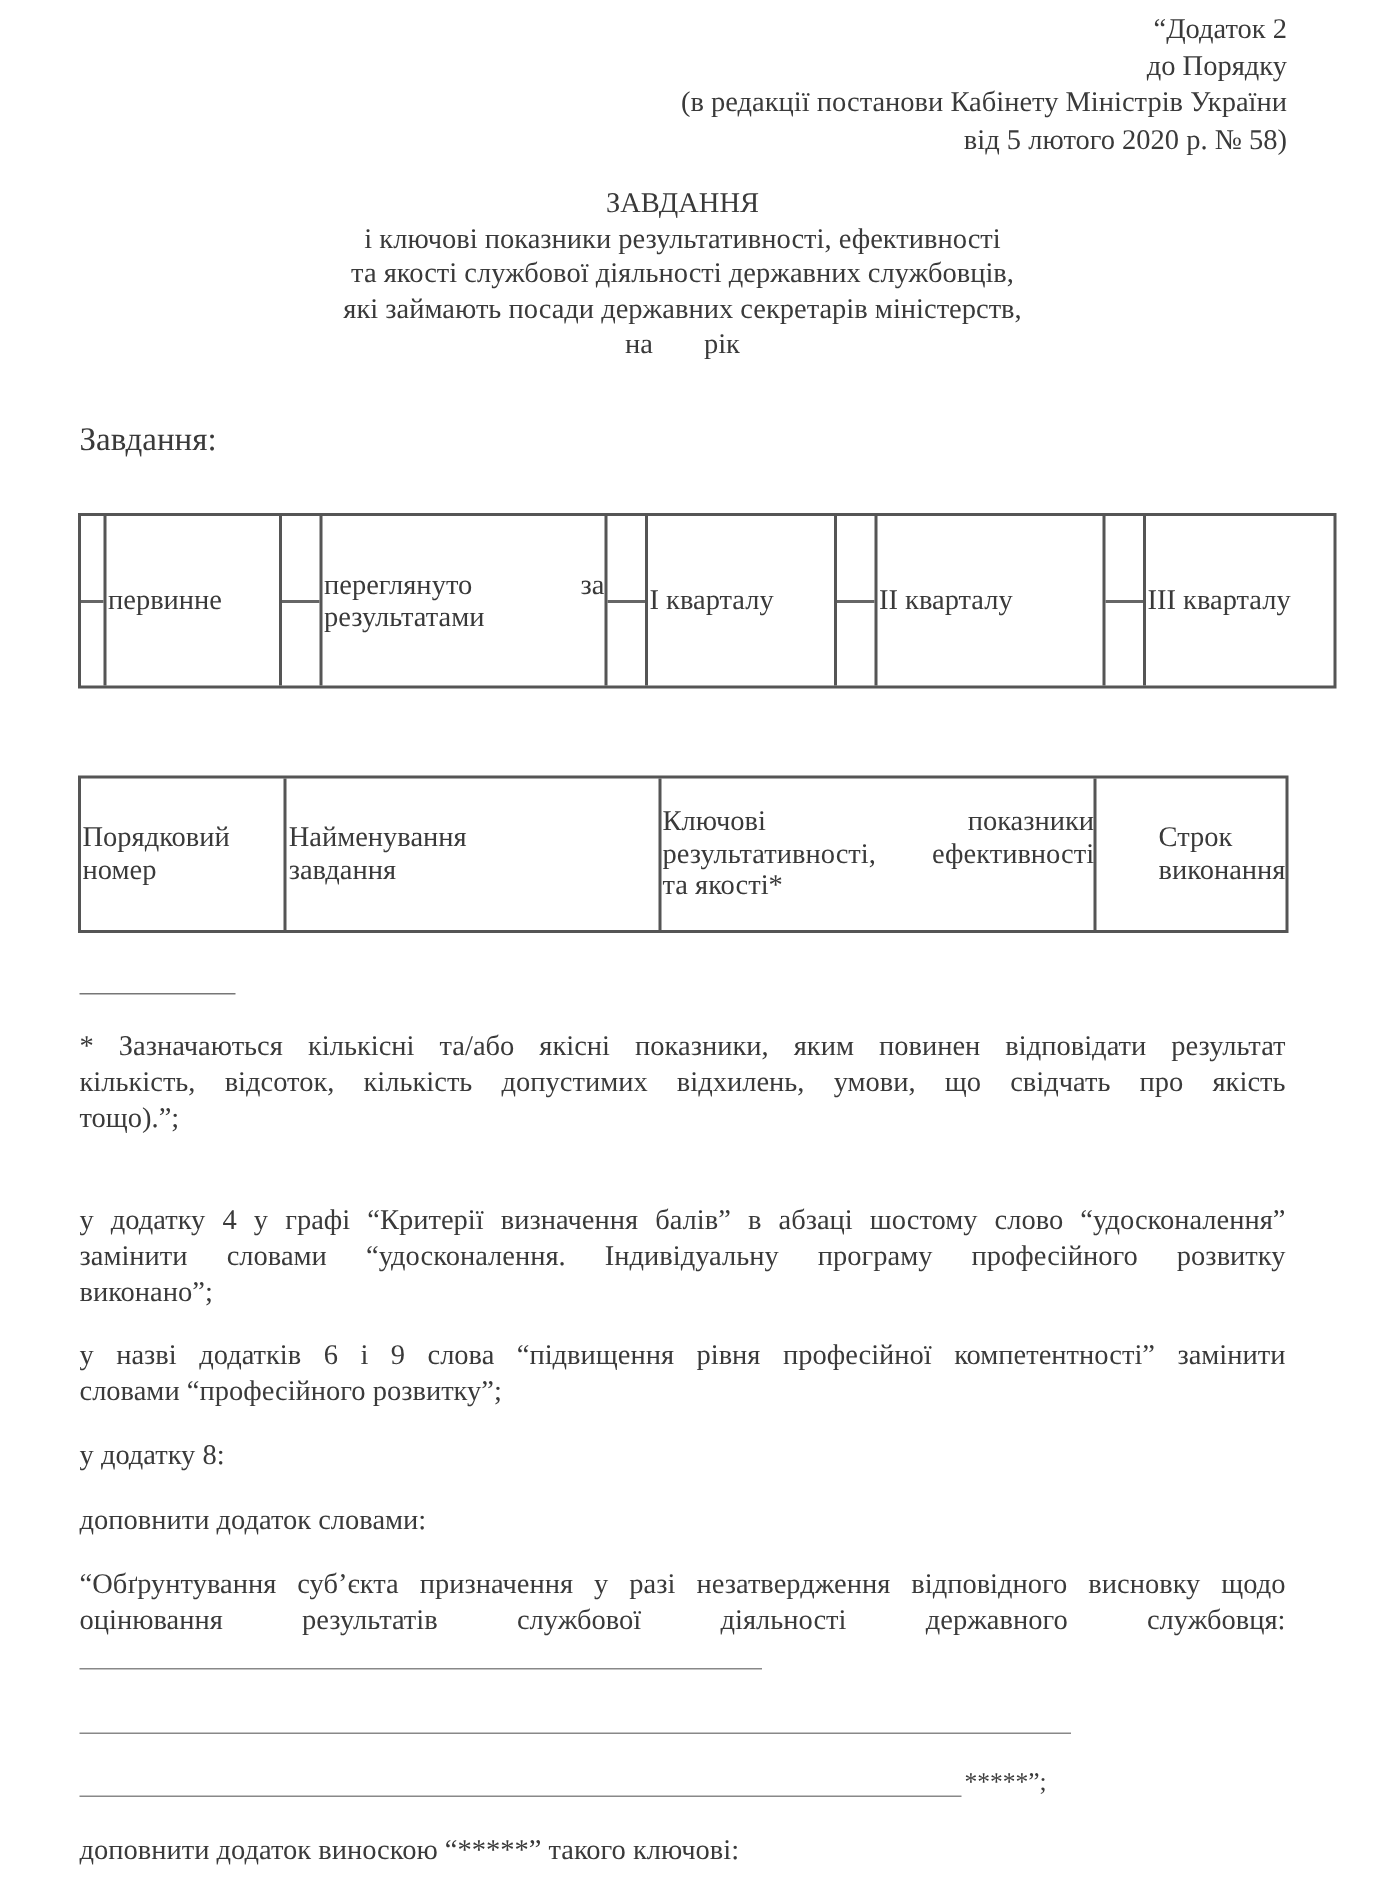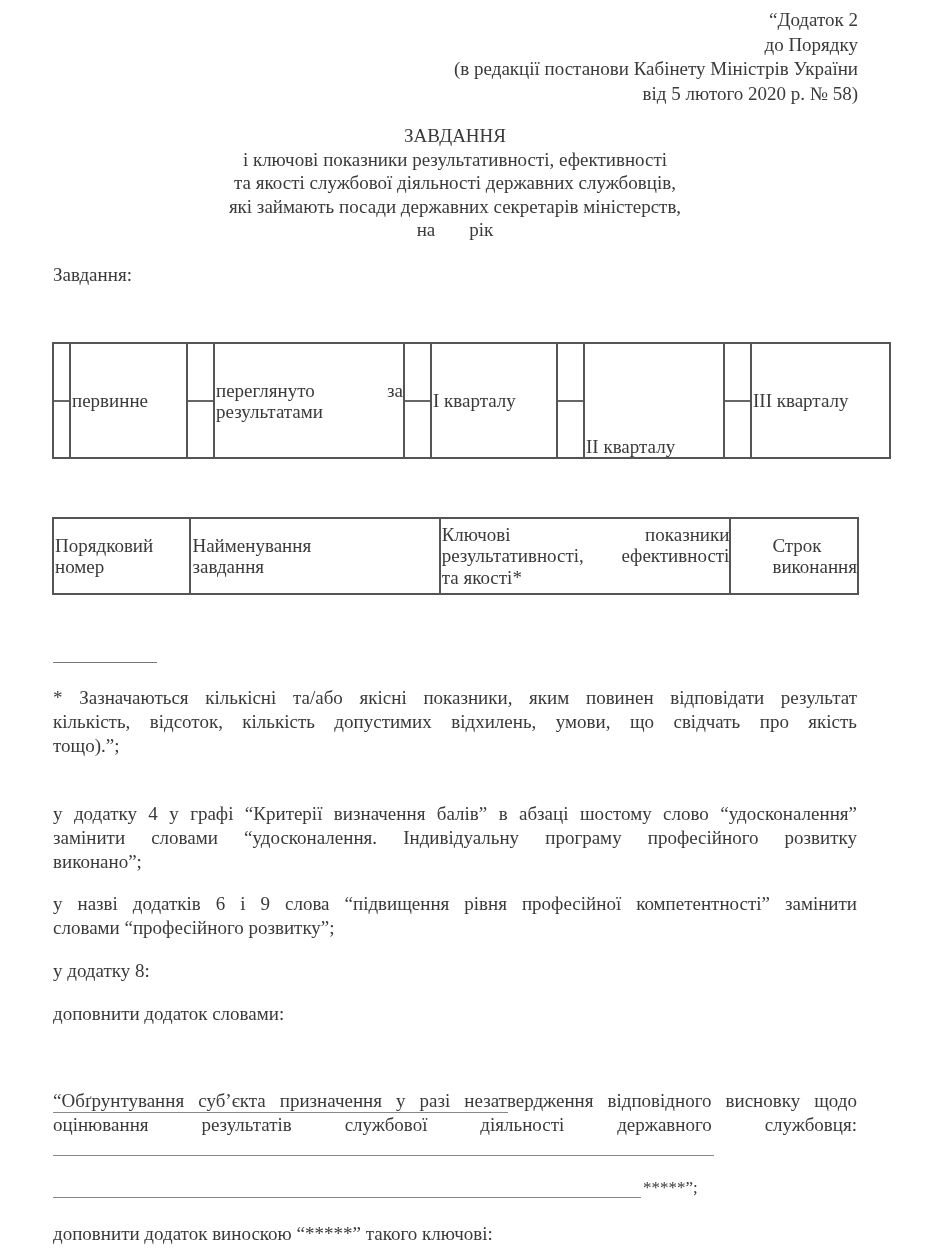--- a/index.html
+++ b/index.html
@@ -11,40 +11,40 @@
     .abs { position: absolute; }
     .right-block {
       position: absolute; right: 71px; top: 8px; text-align: right;
       line-height: 24.5px; font-size: 19px;
     }
     .title-block {
       position: absolute; left: 150px; width: 610px; top: 124px;
       text-align: center; line-height: 23.5px; font-size: 19px;
     }
     .title-block .gap { display: inline-block; width: 34px; }
-    .label { left: 53px; top: 264px; font-size: 19px; font-family: Liberation Serif, serif; }
+    .label { left: 53px; top: 280px; font-size: 22px; font-family: Liberation Serif, serif; }
 
     
     .status-table {
       position: absolute; left: 52px; top: 342px; width: 839px; height: 117px;
       border: 2px solid #555; box-sizing: border-box; display: flex;
     }
     .st-cell { position: relative; height: 100%; box-sizing: border-box; border-right: 2px solid #555; }
     .st-cell:last-child { border-right: none; }
     .st-box { width: 17px; }
     .st-box::after {
       content: ""; position: absolute; left: 0; right: 0; top: 56px; border-top: 2px solid #666;
     }
     .st-text {
       display: flex; align-items: center; padding: 0 0 0 1px; font-size: 19px; line-height: 21px;
     }
 
     
     .task-table {
-      position: absolute; left: 52px; top: 517px; width: 807px; height: 78px;
+      position: absolute; left: 52px; top: 517px; width: 807px; height: 105px;
       border: 2px solid #555; box-sizing: border-box; display: flex;
     }
     .tt-cell {
       height: 100%; box-sizing: border-box; border-right: 2px solid #555;
       display: flex; align-items: center; font-size: 19px; line-height: 21.5px; padding-left: 1px;
     }
     .tt-cell:last-child { border-right: none; margin-left: 40px; }
     .tt-cell .inner { width: 100%; }
 
     .rule-short {
@@ -94,21 +94,21 @@
         <span>за</span>
       </div>
       <div>результатами</div>
     </div>
   </div>
   <div class="st-cell st-box" style="width:27px;"></div>
   <div class="st-cell st-text" style="width:126px;">
     <span>I кварталу</span>
   </div>
   <div class="st-cell st-box" style="width:27px;"></div>
-  <div class="st-cell st-text" style="width:140px;align-items:flex-end;">
+  <div class="st-cell st-text" style="width:152px;">
     <span>II кварталу</span>
   </div>
   <div class="st-cell st-box" style="width:27px;"></div>
   <div class="st-cell st-text" style="flex:1;">
     <span>III кварталу</span>
   </div>
 </div>
 
 <div class="task-table">
   <div class="tt-cell" style="width:139px;">
@@ -164,21 +164,21 @@
 </div>
 
 <div class="para" style="top:959px;">
   <span class="ln last">у додатку 8:</span>
 </div>
 
 <div class="para" style="top:1002px;">
   <span class="ln last">доповнити додаток словами:</span>
 </div>
 
-<div class="para" style="top:1045px;margin-top:44px;">
+<div class="para" style="top:1045px;">
   <span class="ln">“Обґрунтування суб’єкта призначення у разі незатвердження відповідного висновку щодо</span>
   <span class="ln">оцінювання результатів службової діяльності державного службовця:</span>
 </div>
 
 <div class="dash-line" style="top:1112px; width:455px;"></div>
 <div class="dash-line" style="top:1155px; width:661px;"></div>
 <div class="dash-line" style="top:1197px; width:588px;"></div>
 <div class="stars" style="left:643px; top:1178px;">*****”;</div>
 
 <div class="para" style="top:1222px;">

